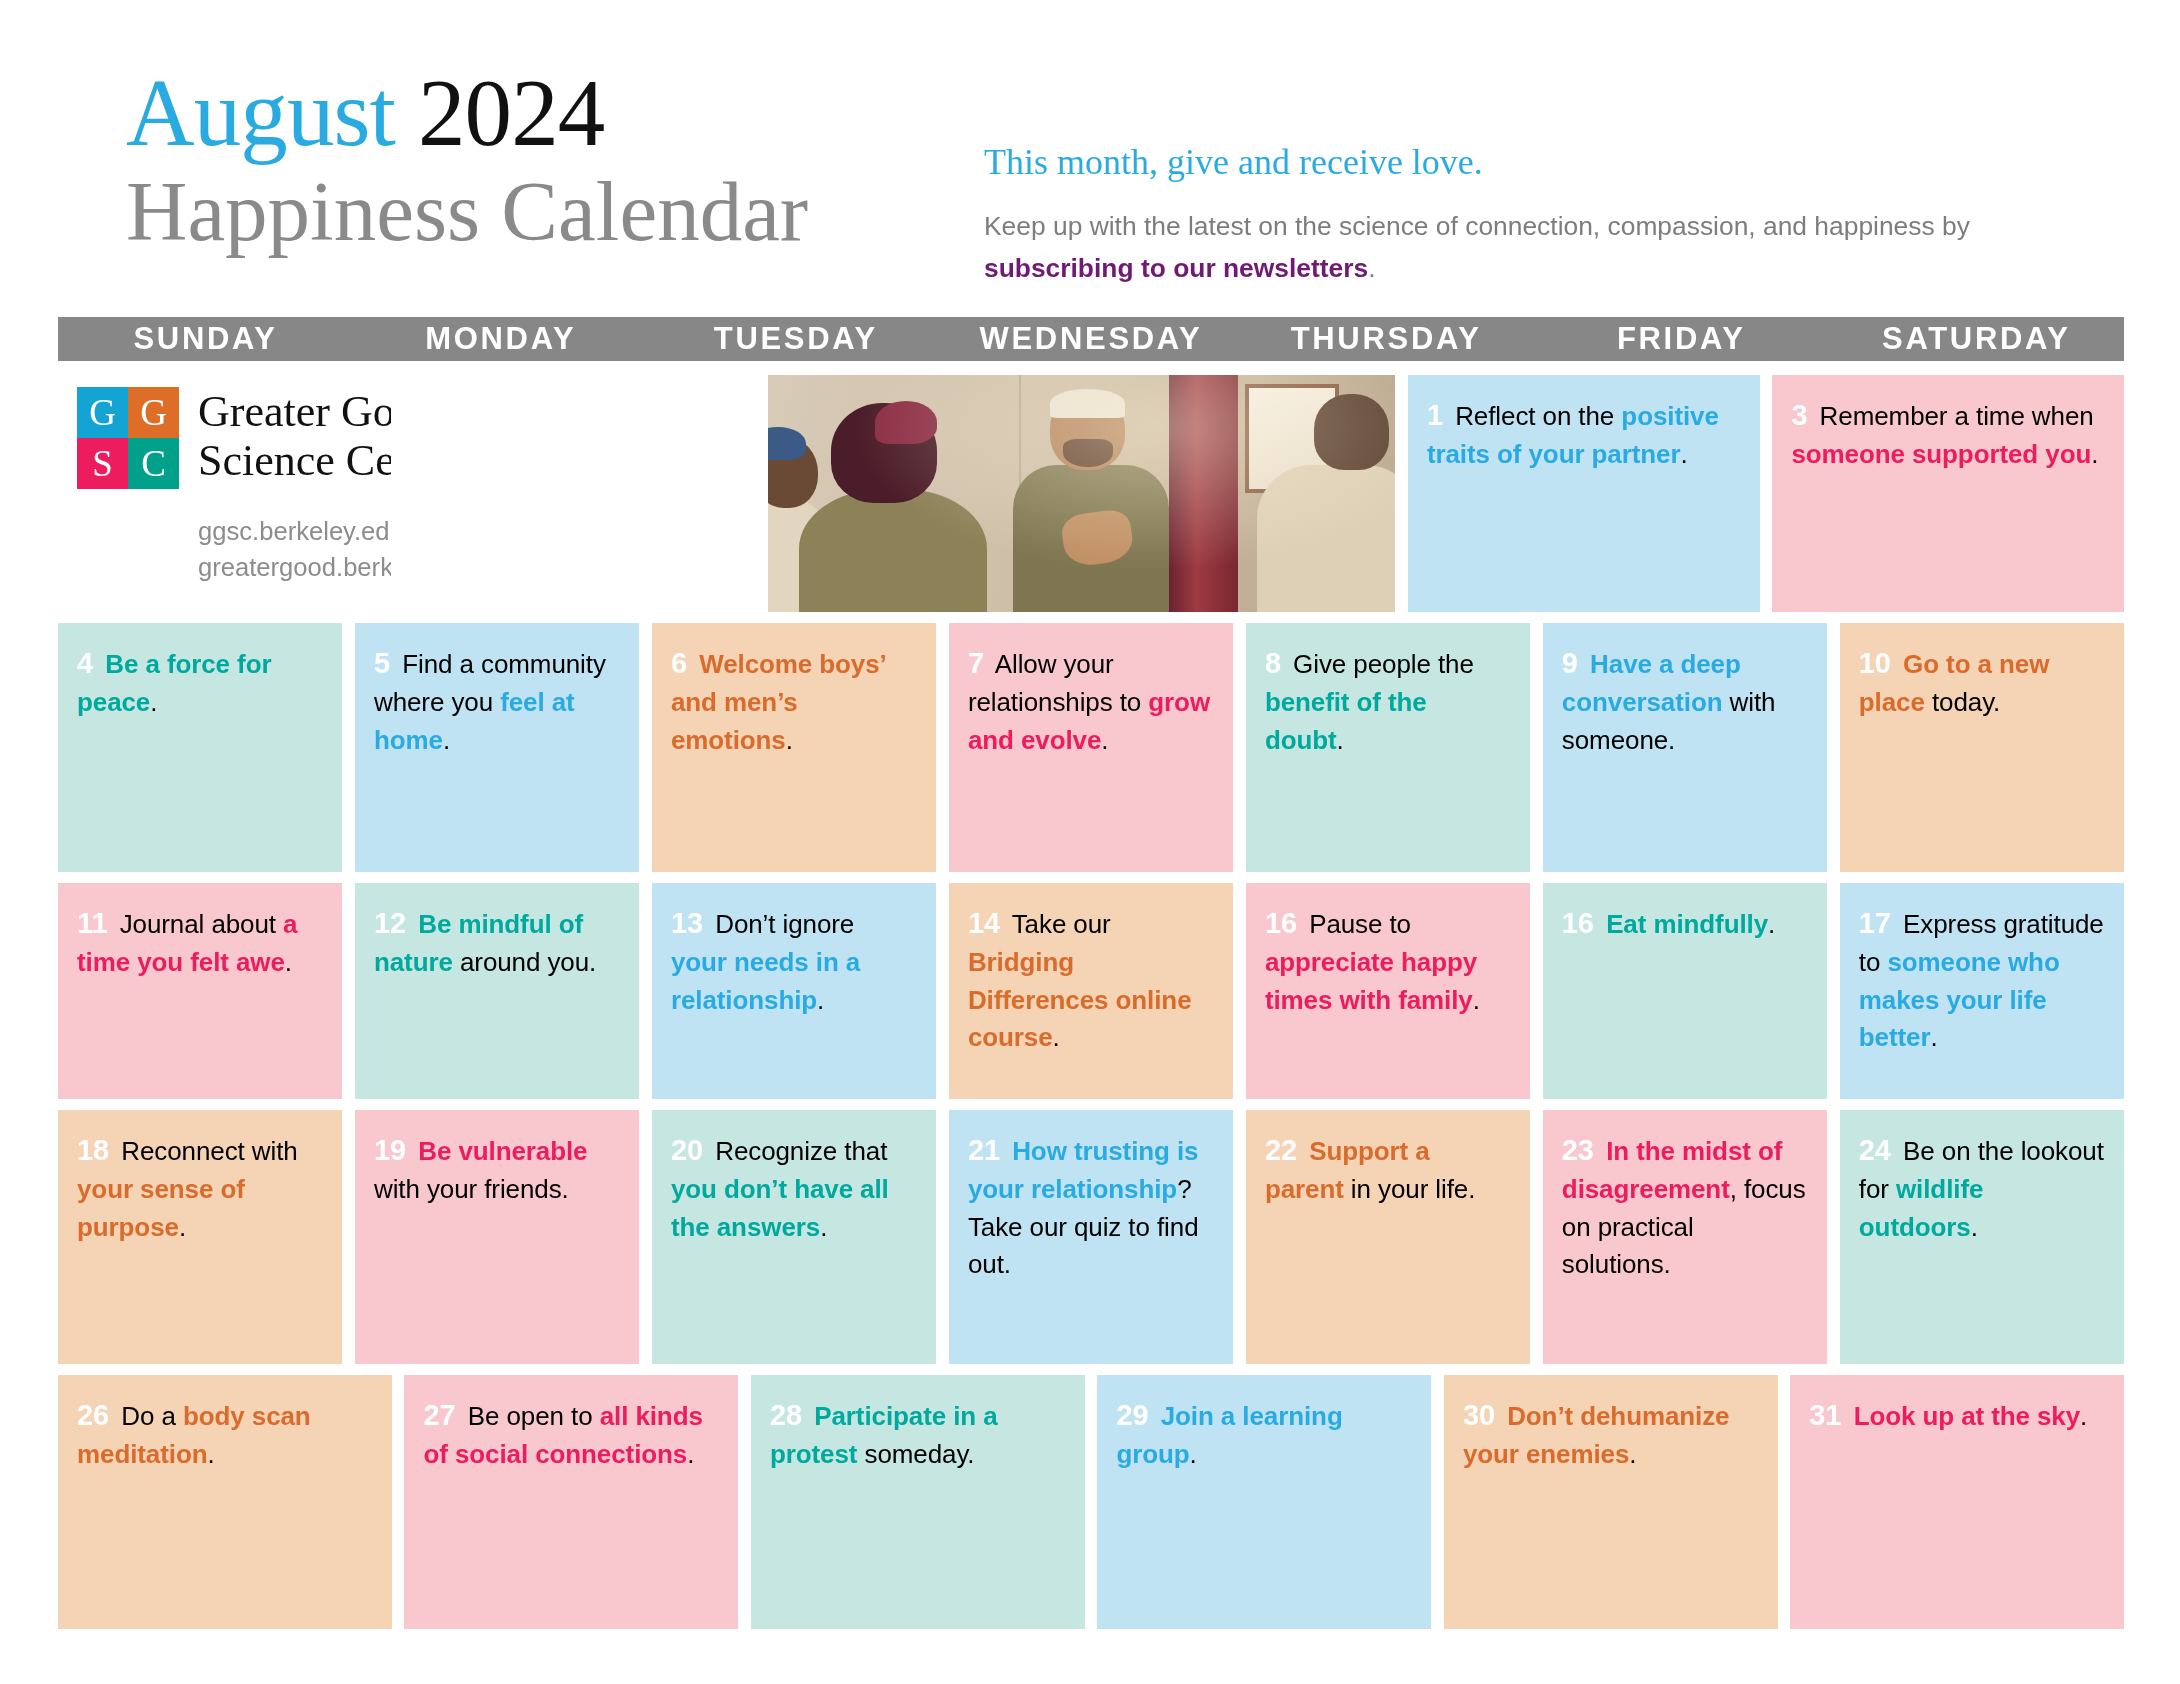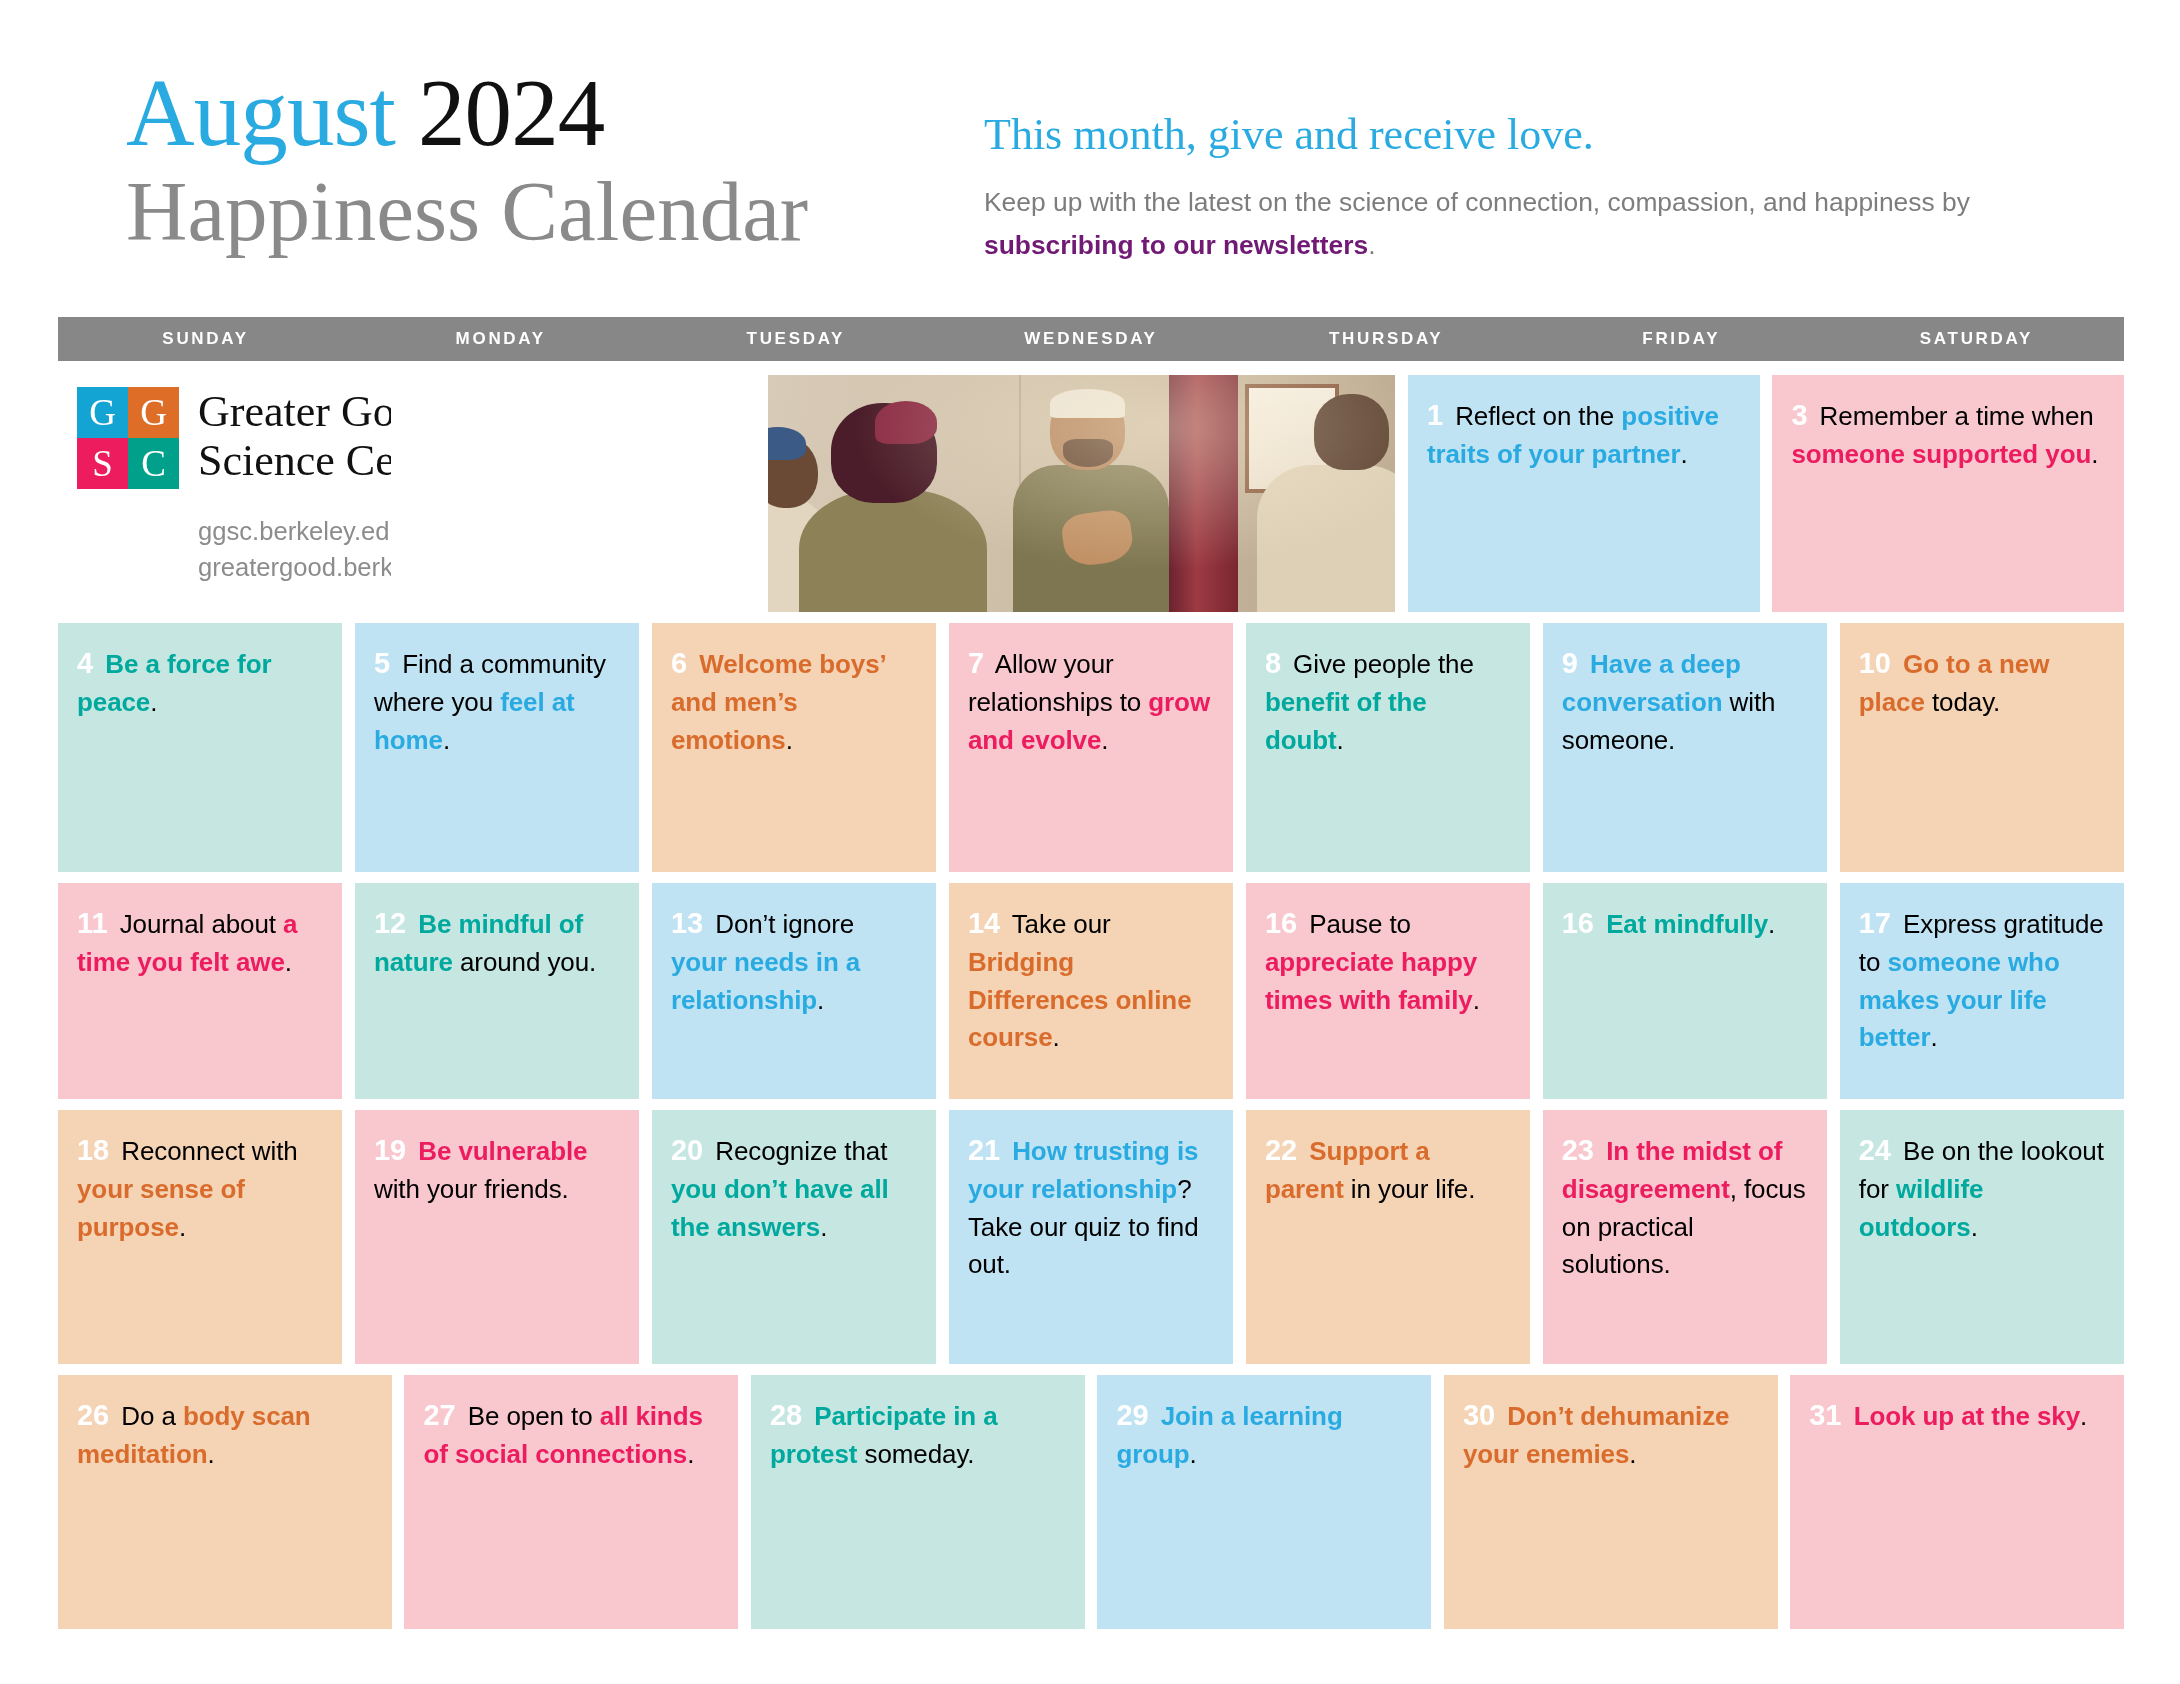--- a/index.html
+++ b/index.html
@@ -57,24 +57,25 @@
   }
 
   .tagline-block {
     position: absolute;
     left: 984px;
     top: 111px;
     width: 1107px;
   }
   .tagline {
     font-family: "Liberation Serif", serif;
-    font-size: 44px;
+    font-size: 36px;
     color: #29ABE2;
     line-height: 1.1;
     white-space: nowrap;
+    margin-top: 32px;
   }
   .subtagline {
     margin-top: 22px;
     font-family: "Liberation Sans", sans-serif;
     font-size: 26.4px;
     color: #7D7D7D;
     line-height: 1.62;
     max-width: 1099px;
   }
   .subtagline b { color: #701a75; font-weight: bold; }
@@ -85,21 +86,21 @@
     left: 58px;
     top: 317px;
     width: 2066px;
     height: 44px;
     background: #878787;
     display: flex;
   }
   .weekbar .wd {
     flex: 1 1 0;
     color: #ffffff;
-    font-size: 17px;
+    font-size: 31px;
     font-weight: bold;
     letter-spacing: 2.7px;
     text-align: center;
     line-height: 44px;
     font-family: "Liberation Sans", sans-serif;
   }
 
   
   .grid {
     position: absolute;

